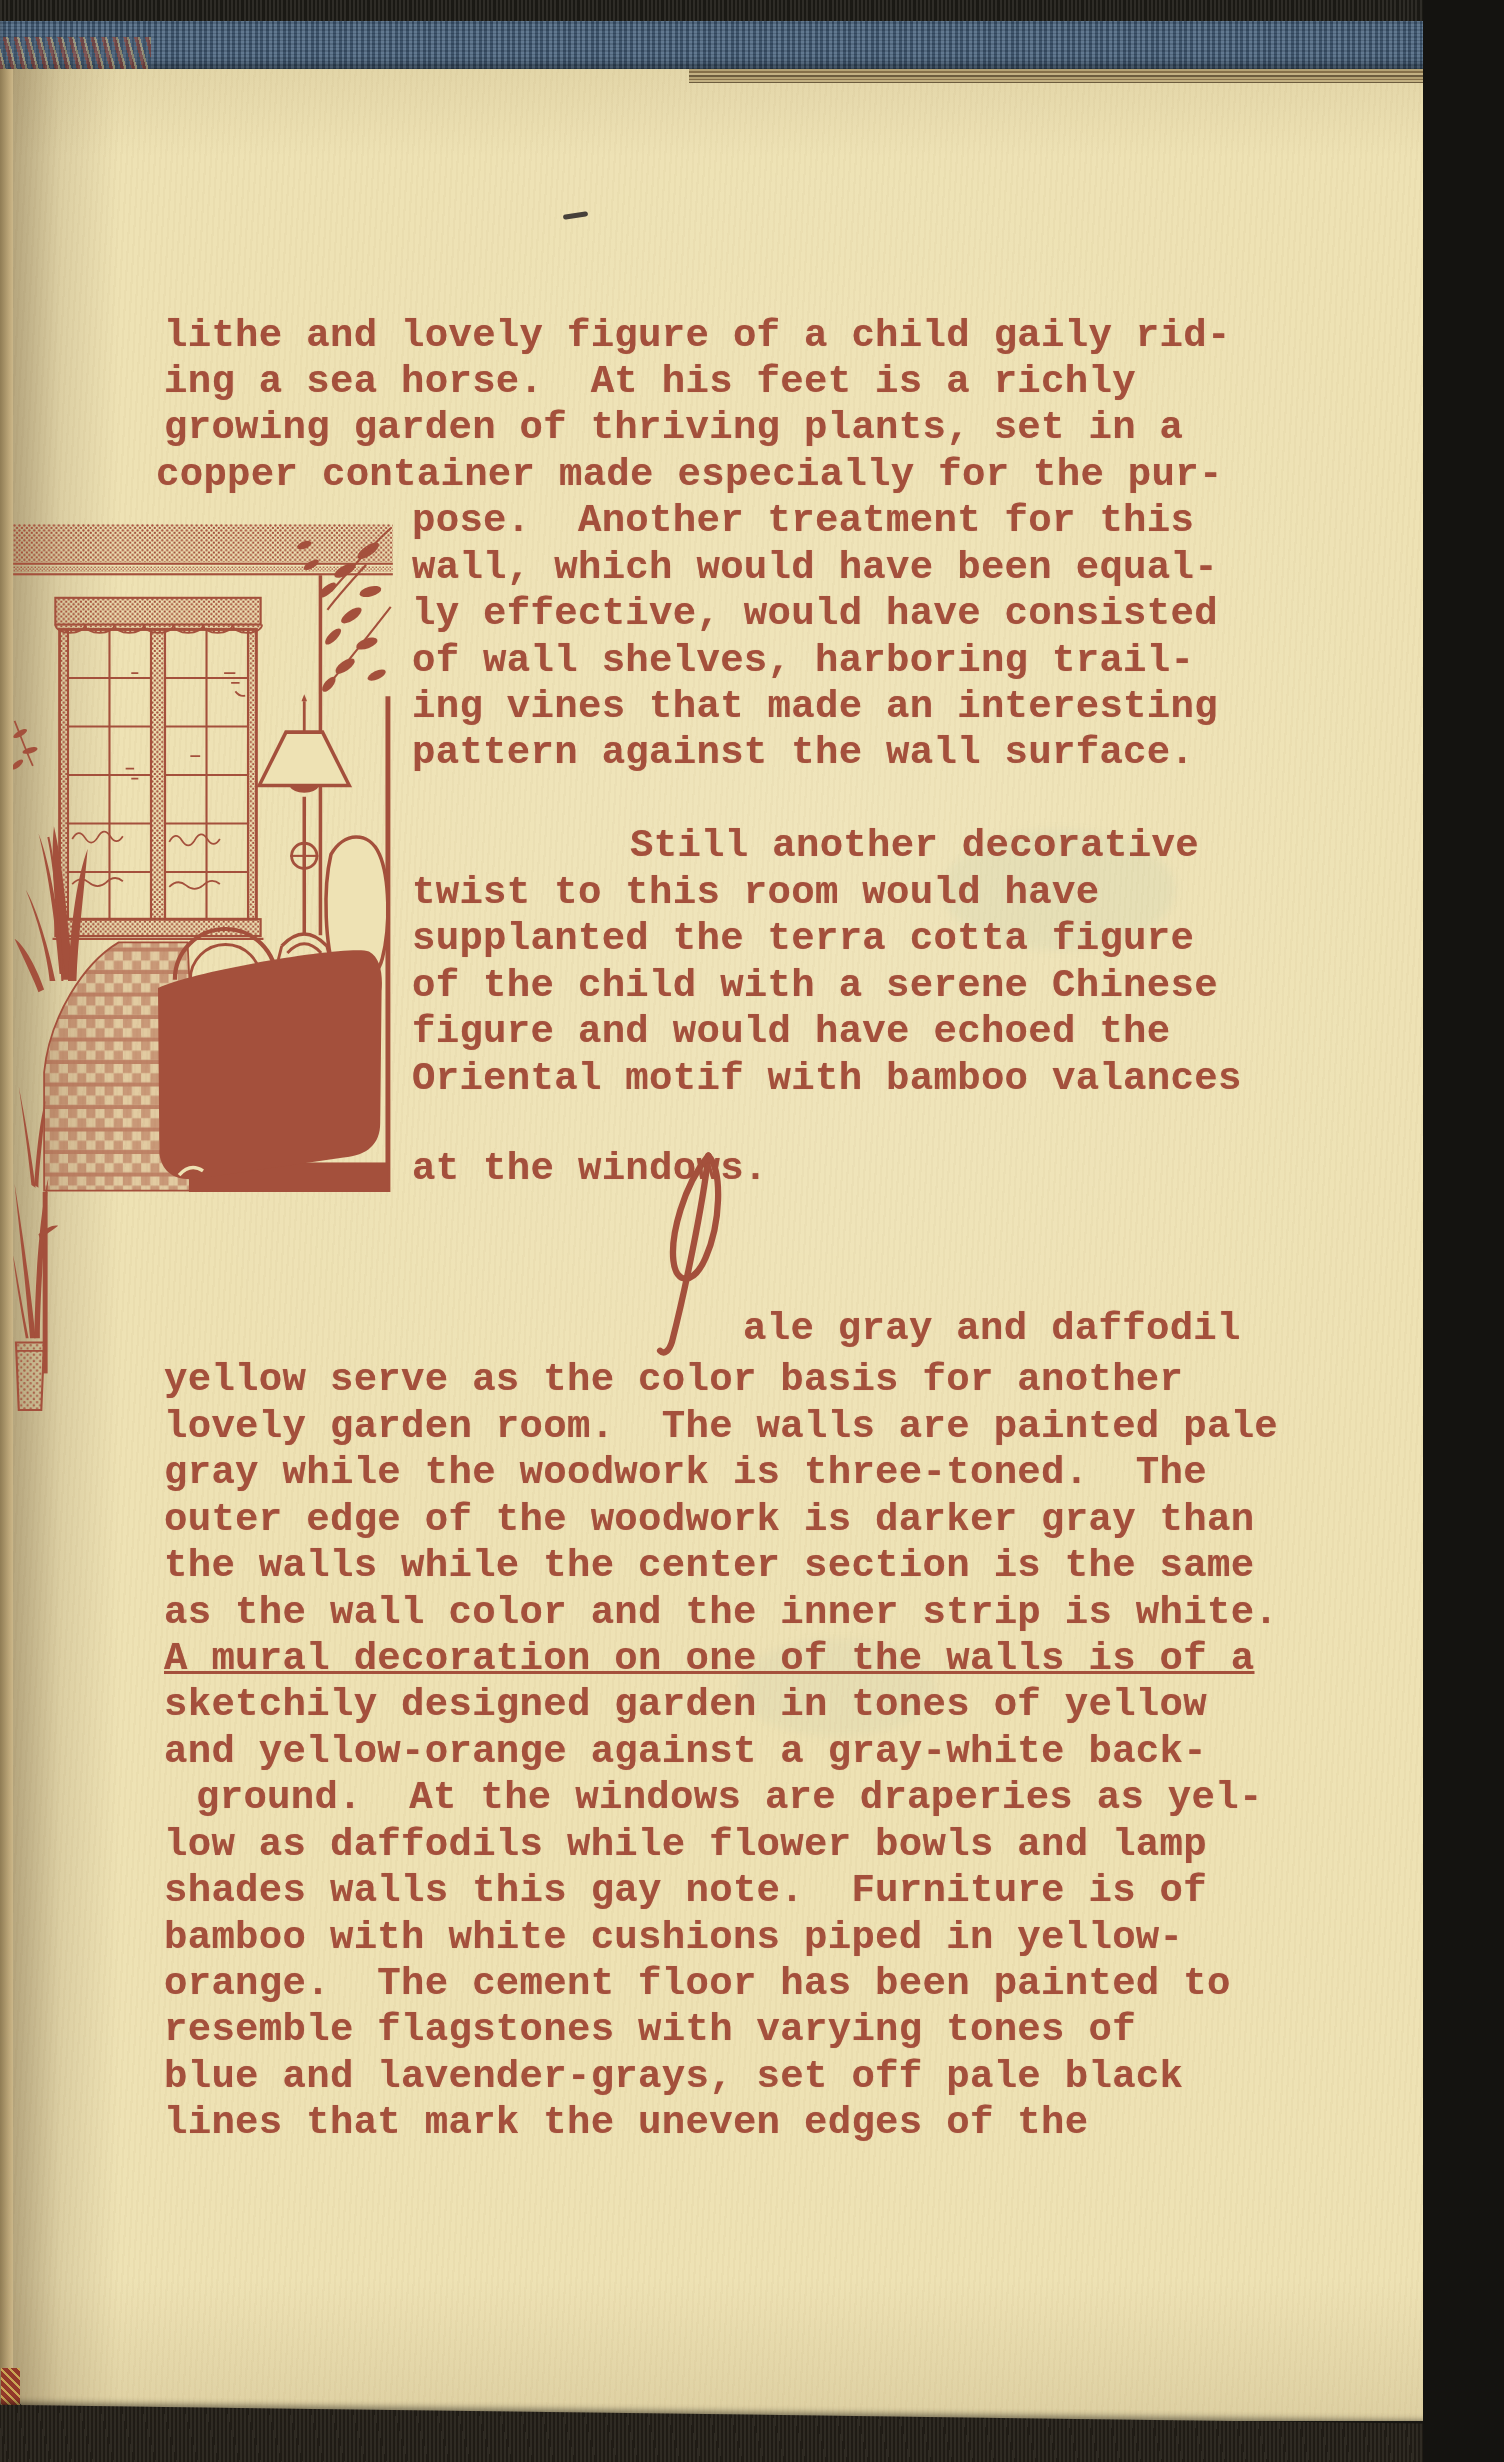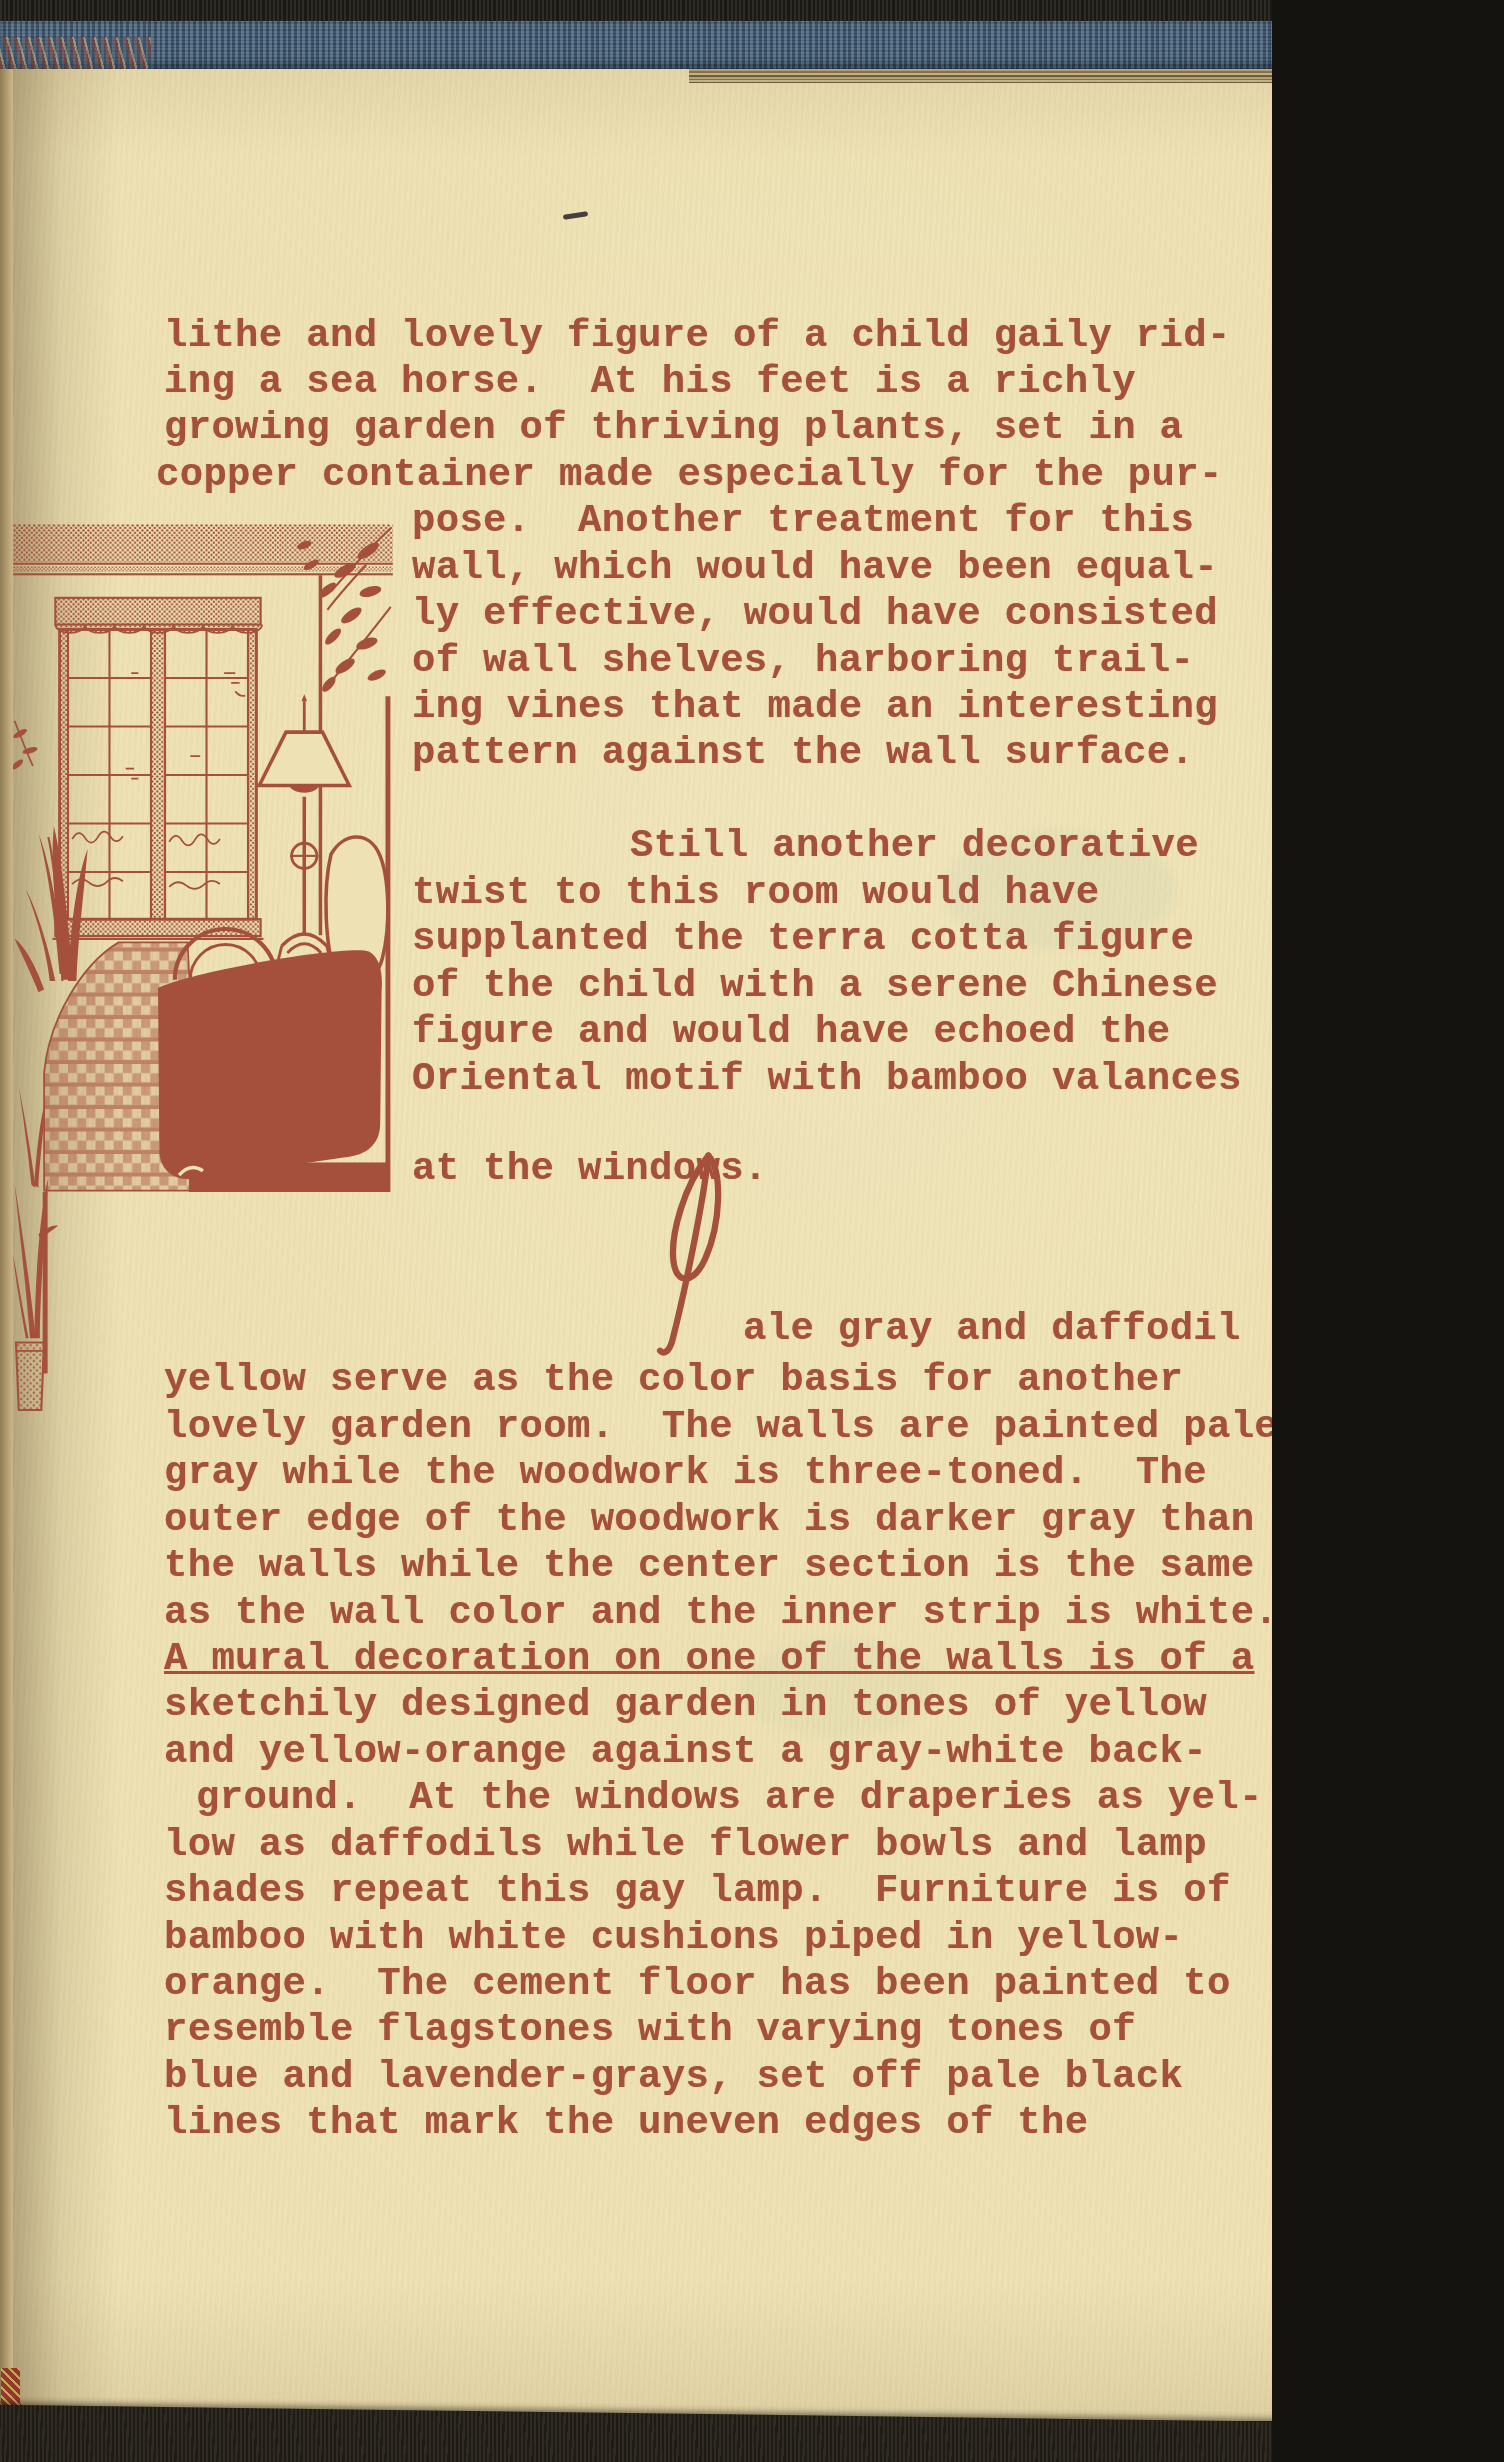--- a/index.html
+++ b/index.html
@@ -1,16 +1,16 @@
 <!DOCTYPE html>
 <html style="--ink: #a4503c; --paper: #eee2b4; --cover-blue: #47627d; --edge-red: #8e2f23; --edge-navy: #3d4a66;font-size:11.3px"><head>
 <meta charset="utf-8">
 <style>
   html,body{margin:0;padding:0;background:#141310;}
-  .canvas{position:relative;width:1272px;height:2462px;overflow:hidden;
+  .canvas{position:relative;width:1423px;height:2462px;overflow:hidden;
           background:#24221c;font-family:"Liberation Sans",sans-serif;}
 
   
   .cover-top{position:absolute;left:0;top:0;width:1504px;height:25px;
     background:#23211b;
     background-image:repeating-linear-gradient(90deg,rgba(255,255,255,.05) 0 2.1px,rgba(0,0,0,.25) 2.1px 4.2px);}
   .cover-blue{position:absolute;left:0;top:21px;width:1504px;height:48px;
     background:var(--cover-blue);
     background-image:repeating-linear-gradient(90deg,rgba(255,255,255,.10) 0 2.8px,rgba(20,30,45,.28) 2.8px 5.6px),
                      repeating-linear-gradient(0deg,rgba(0,0,0,.12) 0 1.4px,rgba(255,255,255,.05) 1.4px 3.5px);
@@ -260,21 +260,21 @@
       <div class="tline" style="left: 164px; top: 1408px;">lovely garden room.  The walls are painted pale</div>
       <div class="tline" style="left: 164px; top: 1454px;">gray while the woodwork is three-toned.  The</div>
       <div class="tline" style="left: 164px; top: 1501px;">outer edge of the woodwork is darker gray than</div>
       <div class="tline" style="left: 164px; top: 1547px;">the walls while the center section is the same</div>
       <div class="tline" style="left: 164px; top: 1594px;">as the wall color and the inner strip is white.</div>
       <div class="tline" style="left: 164px; top: 1640px; text-decoration: underline;">A mural decoration on one of the walls is of a</div>
       <div class="tline" style="left: 164px; top: 1686px;">sketchily designed garden in tones of yellow</div>
       <div class="tline" style="left: 164px; top: 1733px;">and yellow-orange against a gray-white back-</div>
       <div class="tline" style="left: 164px; top: 1779px; margin-left: 32px;">ground.  At the windows are draperies as yel-</div>
       <div class="tline" style="left: 164px; top: 1826px;">low as daffodils while flower bowls and lamp</div>
-      <div class="tline" style="left: 164px; top: 1872px;">shades repeat this gay lamp.  Furniture is of</div>
+      <div class="tline" style="left: 164px; top: 1872px;">shades walls this gay note.  Furniture is of</div>
       <div class="tline" style="left: 164px; top: 1919px;">bamboo with white cushions piped in yellow-</div>
       <div class="tline" style="left: 164px; top: 1965px;">orange.  The cement floor has been painted to</div>
       <div class="tline" style="left: 164px; top: 2011px;">resemble flagstones with varying tones of</div>
       <div class="tline" style="left: 164px; top: 2058px;">blue and lavender-grays, set off pale black</div>
       <div class="tline" style="left: 164px; top: 2104px;">lines that mark the uneven edges of the</div>
     </div>
 
   <div class="top-pages"></div>
   <div class="cover-top"></div>
   <div class="cover-blue"></div>

